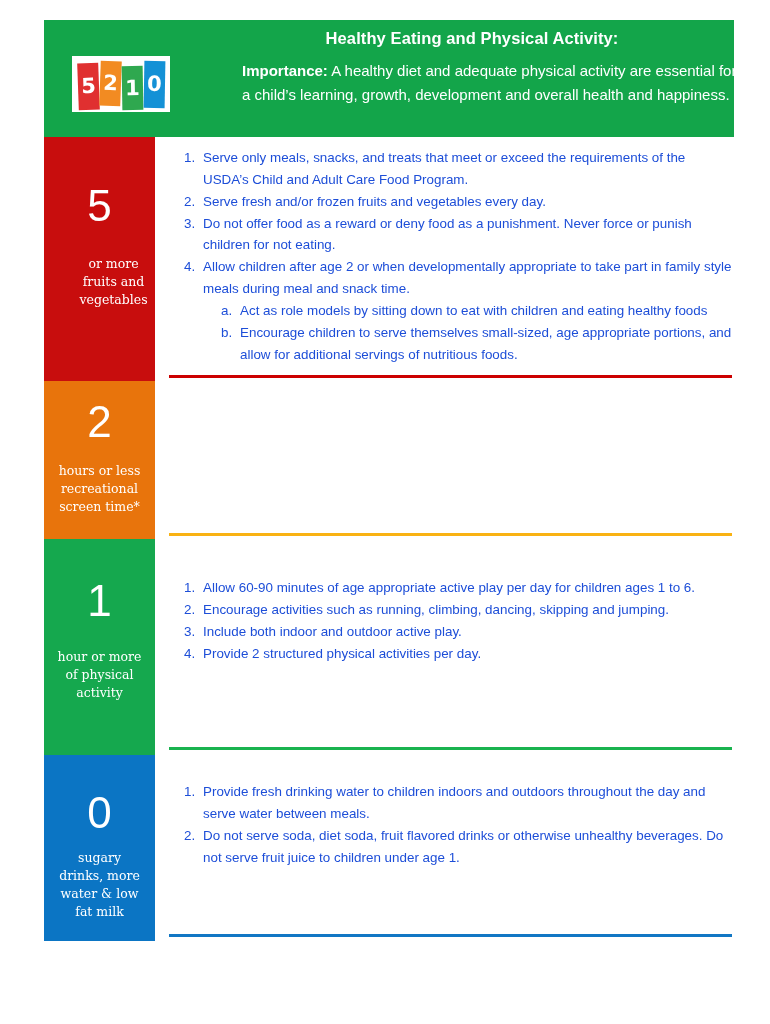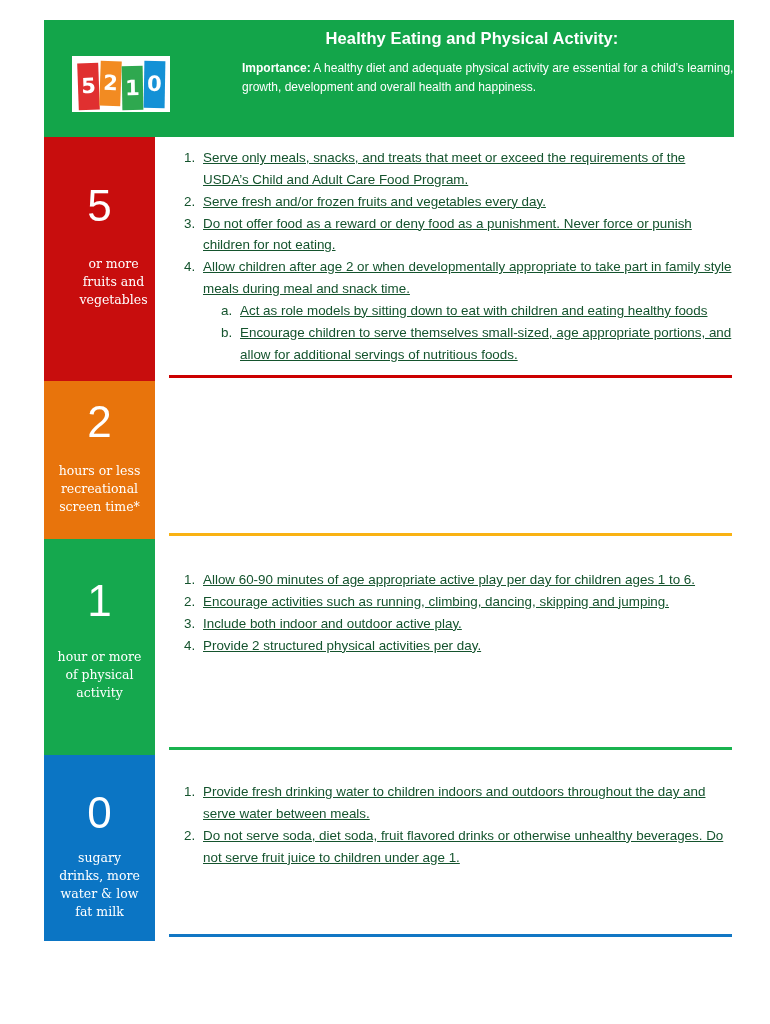--- a/index.html
+++ b/index.html
@@ -60,21 +60,21 @@
     color: #ffffff;
   }
   .header-title-line {
     font-size: 16.5px;
     font-weight: bold;
     line-height: 1.55;
     letter-spacing: 0.1px;
   }
   .importance {
     margin-top: 7px;
-    font-size: 12px;
+    font-size: 15px;
     line-height: 1.62;
     text-align: left;
     padding-left: 40px;
     padding-right: 4px;
   }
   .importance b { font-weight: bold; }
 
   
   .section {
     position: absolute;
@@ -111,24 +111,23 @@
   }
   ol.rules {
     margin: 0;
     padding: 0 0 0 30px;
     list-style-type: decimal;
   }
   ol.rules > li {
     font-family: "Liberation Sans", sans-serif;
     font-size: 13.4px;
     line-height: 1.63;
-    color: #14532d;
+    color: #1d4ed8;
     margin: 0;
     padding-left: 4px;
-    text-decoration: underline;
   }
   ol.sub-rules {
     margin: 0;
     padding: 0 0 0 33px;
     list-style-type: lower-alpha;
   }
   ol.sub-rules > li {
     font-size: 13.4px;
     line-height: 1.63;
     padding-left: 4px;
@@ -212,21 +211,21 @@
   </div>
 
   <div class="section sec-1" style="top:539px; height:216px;">
     <div class="sidebar">
       <span class="big-num" style="margin-top:40px;">1</span>
       <span class="sub" style="margin-top:25px; white-space:pre-line;">hour or more
 of physical
 activity</span>
     </div>
     <div class="content">
-      <ol class="rules" style="margin-top:30px;">
+      <ol class="rules" style="margin-top:38px;">
         <li>Allow 60-90 minutes of age appropriate active play per day for children ages 1 to 6.</li>
         <li>Encourage activities such as running, climbing, dancing, skipping and jumping.</li>
         <li>Include both indoor and outdoor active play.</li>
         <li>Provide 2 structured physical activities per day.</li>
       </ol>
       <div class="divider div-green" style="top:208px;"></div>
     </div>
   </div>
 
   <div class="section sec-0" style="top:755px; height:186px;">

